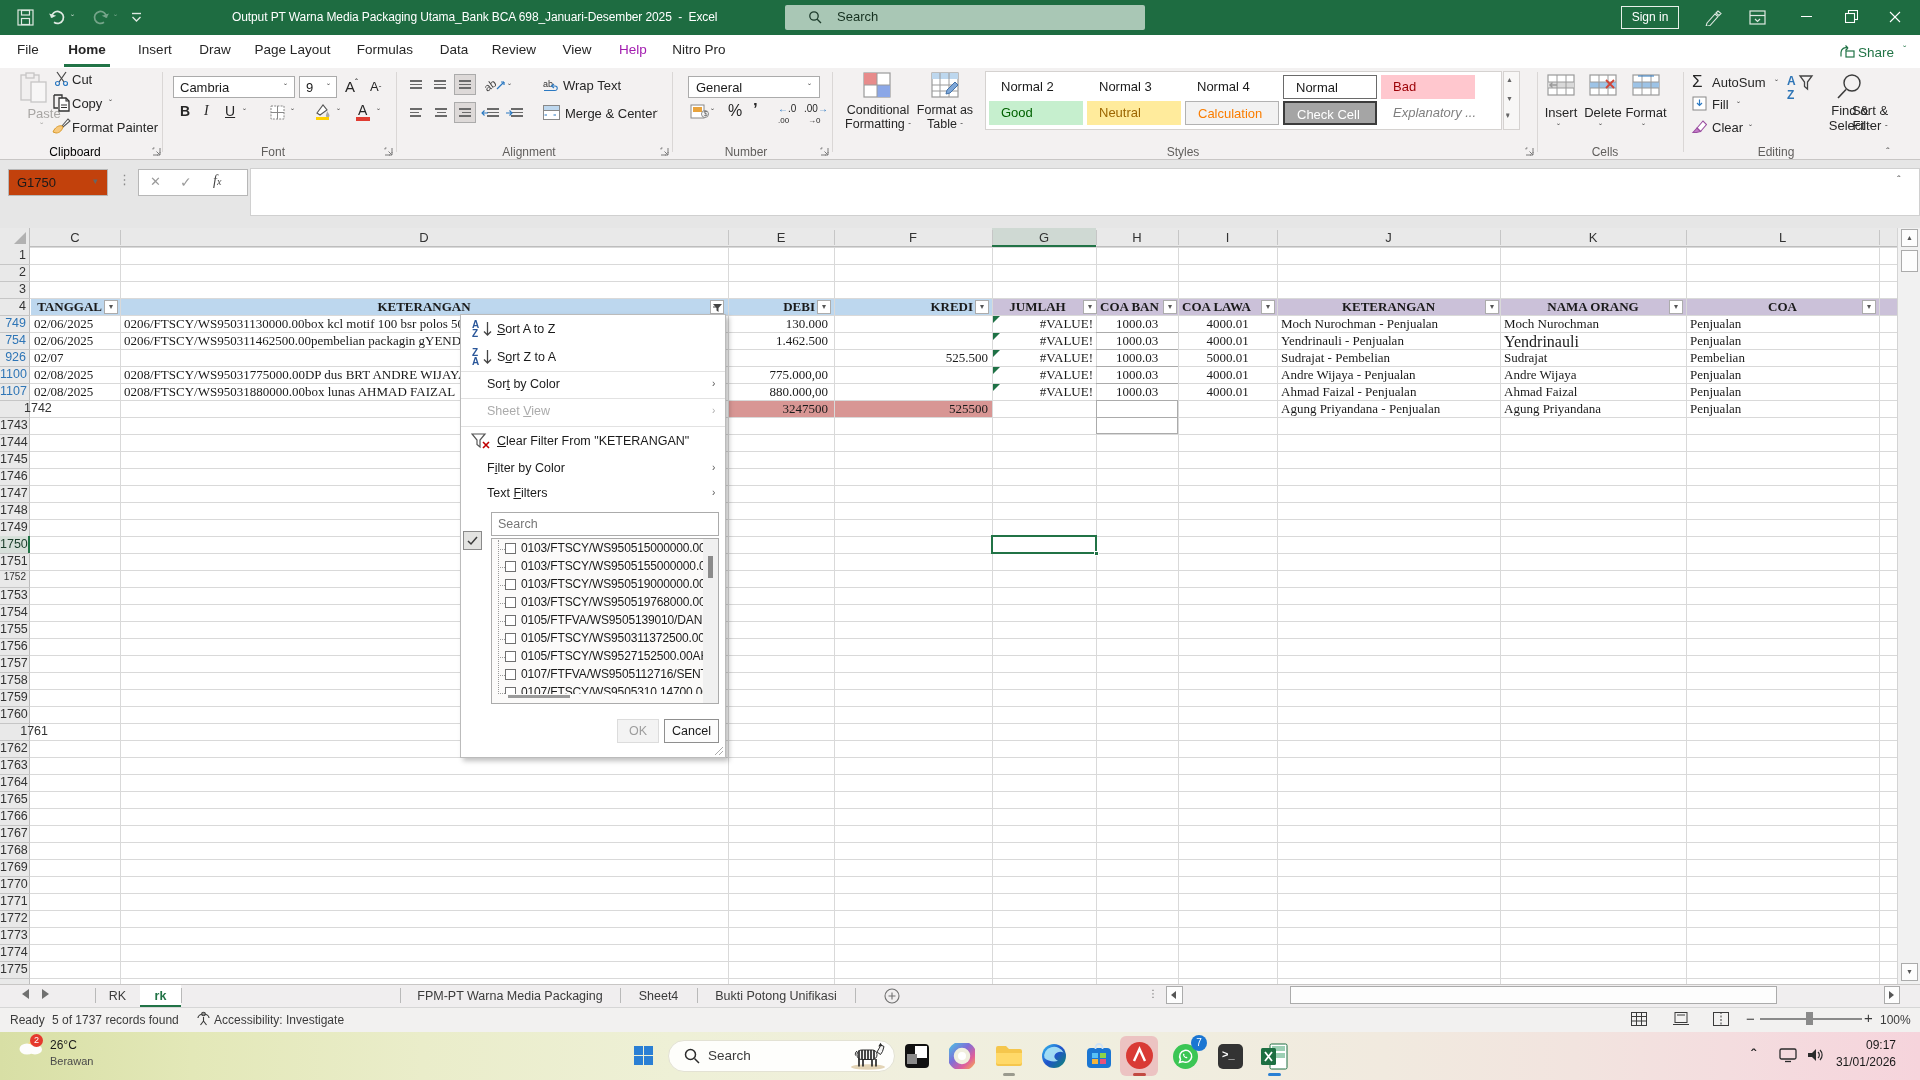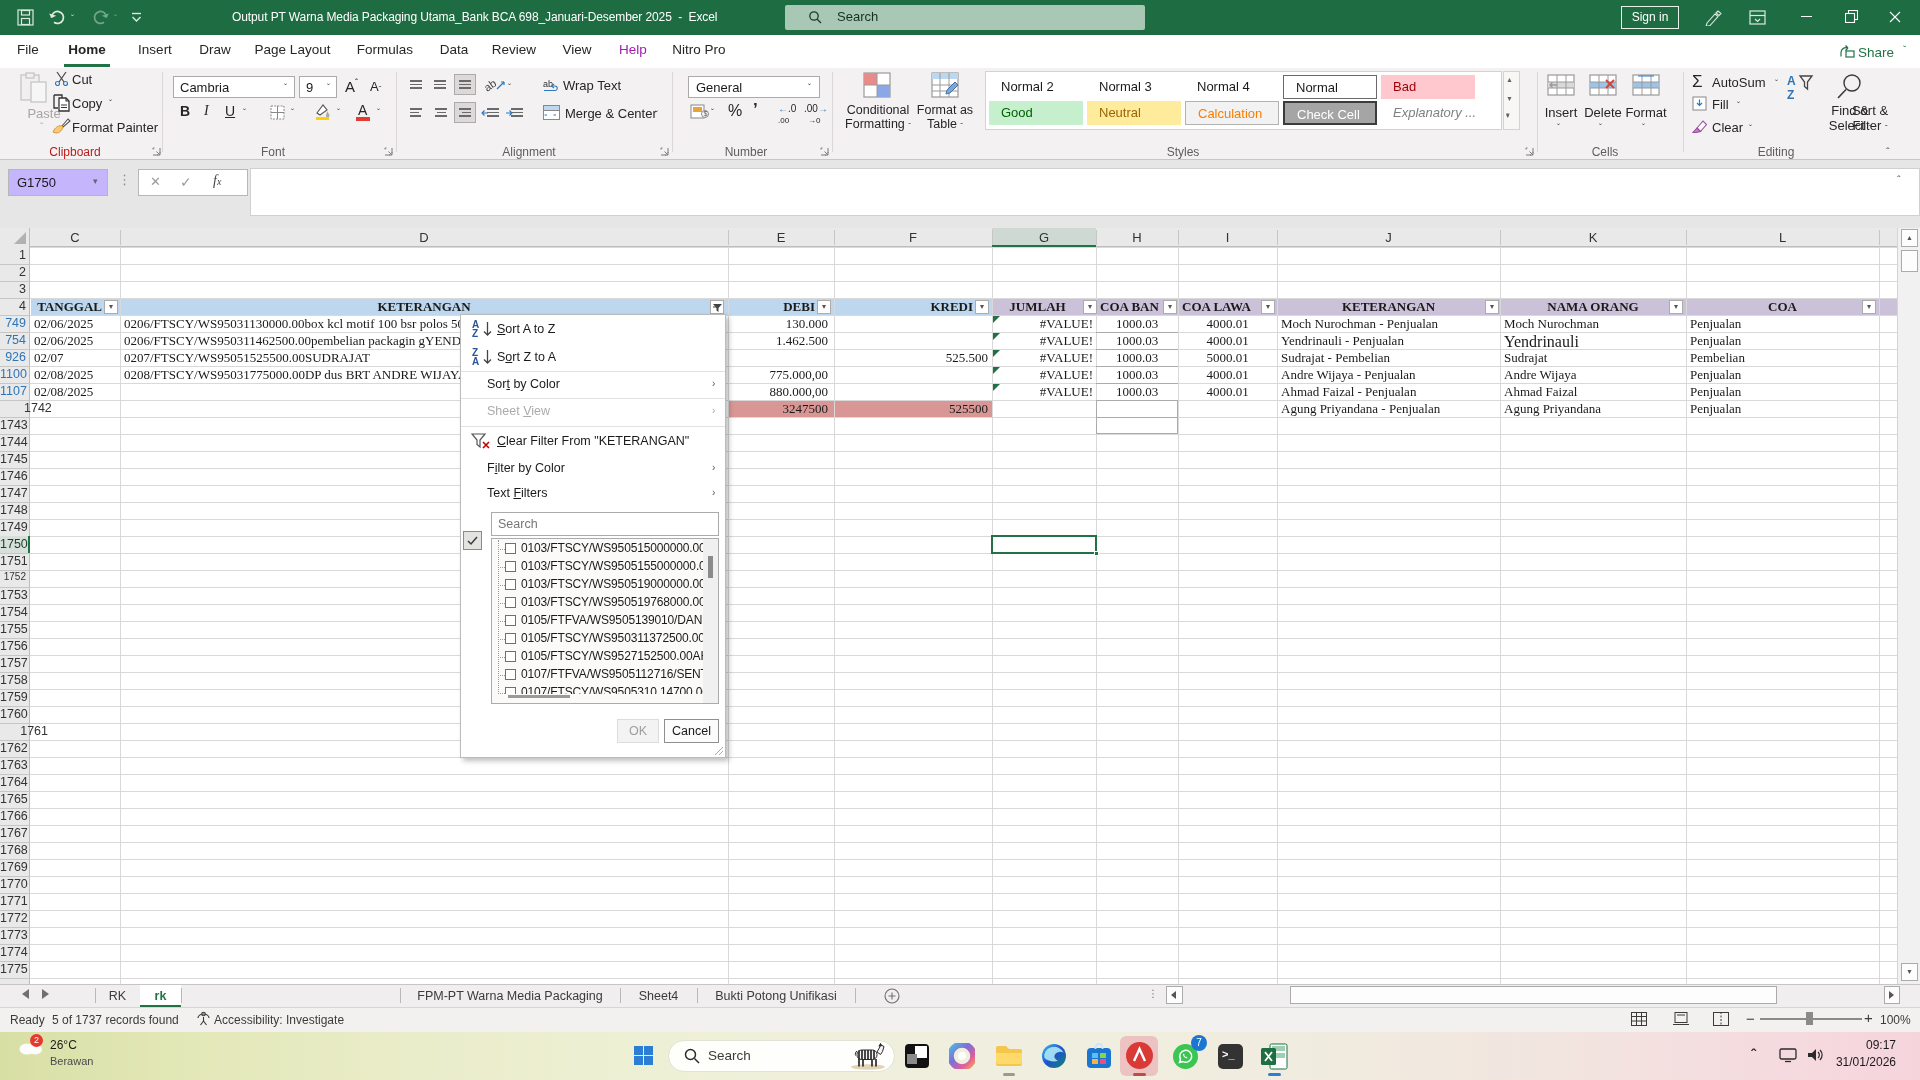--- a/index.html
+++ b/index.html
@@ -70,21 +70,21 @@
     </svg>
 <div style="position:absolute;left:1858px;top:45px;font-size:13.5px;color:#217346;">Share</div>
 <div style="position:absolute;left:1903px;top:45px;font-size:10px;color:#217346;">ˇ</div>
 <div style="position:absolute;left:0;top:68px;width:1920px;height:92px;background:#F3F1F1;border-bottom:1px solid #C8C6C5;"></div>
 <div style="position:absolute;left:162px;top:72px;width:1px;height:80px;background:#DAD7D6;"></div>
 <div style="position:absolute;left:396px;top:72px;width:1px;height:80px;background:#DAD7D6;"></div>
 <div style="position:absolute;left:672px;top:72px;width:1px;height:80px;background:#DAD7D6;"></div>
 <div style="position:absolute;left:832px;top:72px;width:1px;height:80px;background:#DAD7D6;"></div>
 <div style="position:absolute;left:1537px;top:72px;width:1px;height:80px;background:#DAD7D6;"></div>
 <div style="position:absolute;left:1683px;top:72px;width:1px;height:80px;background:#DAD7D6;"></div>
-<div style="position:absolute;left:15px;top:145px;width:120px;text-align:center;font-size:12px;color:#b91c1c;">Clipboard</div>
+<div style="position:absolute;left:15px;top:145px;width:120px;text-align:center;font-size:12px;color:#000000;">Clipboard</div>
 <div style="position:absolute;left:213px;top:145px;width:120px;text-align:center;font-size:12px;color:#605E5C;">Font</div>
 <div style="position:absolute;left:469px;top:145px;width:120px;text-align:center;font-size:12px;color:#605E5C;">Alignment</div>
 <div style="position:absolute;left:686px;top:145px;width:120px;text-align:center;font-size:12px;color:#605E5C;">Number</div>
 <div style="position:absolute;left:1123px;top:145px;width:120px;text-align:center;font-size:12px;color:#605E5C;">Styles</div>
 <div style="position:absolute;left:1545px;top:145px;width:120px;text-align:center;font-size:12px;color:#605E5C;">Cells</div>
 <div style="position:absolute;left:1716px;top:145px;width:120px;text-align:center;font-size:12px;color:#605E5C;">Editing</div>
 <svg class="abs" style="left:152px;top:147px" width="10" height="10" viewBox="0 0 10 10">
 <path d="M1,1 v1.5 M1,1 h1.5 M1,8 h5 M8,1 v5 M8,8 l-3.5,-3.5 M8,8 h-3 M8,8 v-3" stroke="#7a7a7a" stroke-width="1" fill="none"></path>
     </svg>
 <svg class="abs" style="left:384px;top:147px" width="10" height="10" viewBox="0 0 10 10">
@@ -325,21 +325,21 @@
 <path d="M13,3 h12 l-4.5,6 v7 l-3,-2.5 v-4.5 z" fill="none" stroke="#444" stroke-width="1.3"></path>
     </svg>
 <div style="position:absolute;left:1840px;top:103px;width:60px;text-align:center;font-size:13px;color:#262626;">Sort &amp;<br>Filter <span style="font-size:8px">ˇ</span></div>
 <svg class="abs" style="left:1836px;top:73px" width="28" height="28" viewBox="0 0 28 28">
 <circle cx="16" cy="10" r="8" fill="none" stroke="#3b3b3b" stroke-width="1.4"></circle>
 <line x1="10" y1="16.5" x2="2" y2="25" stroke="#3b3b3b" stroke-width="1.6"></line>
     </svg>
 <div style="position:absolute;left:1820px;top:103px;width:60px;text-align:center;font-size:13px;color:#262626;">Find &amp;<br>Select <span style="font-size:8px">ˇ</span></div>
 <div style="position:absolute;left:1886px;top:146px;font-size:11px;color:#555;">ˆ</div>
 <div style="position:absolute;left:0;top:160px;width:1920px;height:68px;background:#E6E6E6;"></div>
-<div style="position:absolute;left:8px;top:169px;width:100px;height:27px;background:#c4b5fd;border:1px solid #B7B7B7;font-size:13px;color:#1a1a1a;padding:5px 0 0 8px;">G1750</div>
+<div style="position:absolute;left:8px;top:169px;width:100px;height:27px;background:#c2410c;border:1px solid #B7B7B7;font-size:13px;color:#1a1a1a;padding:5px 0 0 8px;">G1750</div>
 <div style="position:absolute;left:93px;top:176px;font-size:9px;color:#666;">▾</div>
 <div style="position:absolute;left:118px;top:172px;font-size:13px;color:#8a8a8a;">⋮</div>
 <div style="position:absolute;left:138px;top:169px;width:110px;height:27px;background:#fff;border:1px solid #B7B7B7;"></div>
 <div style="position:absolute;left:150px;top:174px;font-size:13px;color:#9a9a9a;">✕</div>
 <div style="position:absolute;left:180px;top:174px;font-size:14px;color:#9a9a9a;">✓</div>
 <div style="position:absolute;left:213px;top:173px;font-size:14px;font-style:italic;font-family:'Liberation Serif',serif;color:#444;">f<span style="font-size:10px">x</span></div>
 <div style="position:absolute;left:250px;top:168px;width:1670px;height:48px;background:#fff;border:1px solid #D0D0D0;"></div>
 <div style="position:absolute;left:1897px;top:174px;font-size:11px;color:#555;">ˆ</div>
 <div style="position:absolute;left:0;top:228px;width:1897px;height:19px;background:#E9E9E9;border-bottom:1px solid #BDBDBD;"></div>
 <div style="position:absolute;left:0;top:228px;width:30px;height:756px;background:#E9E9E9;border-right:1px solid #BDBDBD;"></div>
@@ -556,21 +556,20 @@
 <div style="position:absolute;left:728px;top:333px;width:100px;height:16px;font-family:'Liberation Serif',serif;font-size:13px;color:#1a1a1a;text-align:right;white-space:nowrap;">1.462.500</div>
 <div style="position:absolute;left:992px;top:333px;width:101px;height:16px;font-family:'Liberation Serif',serif;font-size:13px;color:#1a1a1a;text-align:right;white-space:nowrap;">#VALUE!</div>
 <div style="position:absolute;left:1096px;top:333px;width:82px;height:16px;font-family:'Liberation Serif',serif;font-size:13px;color:#1a1a1a;text-align:center;white-space:nowrap;">1000.03</div>
 <div style="position:absolute;left:1178px;top:333px;width:99px;height:16px;font-family:'Liberation Serif',serif;font-size:13px;color:#1a1a1a;text-align:center;white-space:nowrap;">4000.01</div>
 <div style="position:absolute;left:1281px;top:333px;width:219px;height:16px;font-family:'Liberation Serif',serif;font-size:13px;color:#1a1a1a;white-space:nowrap;overflow:hidden;">Yendrinauli - Penjualan</div>
 <div style="position:absolute;left:1504px;top:333px;width:182px;height:16px;font-family:'Liberation Serif',serif;font-size:16px;color:#1a1a1a;white-space:nowrap;overflow:hidden;">Yendrinauli</div>
 <div style="position:absolute;left:1690px;top:333px;width:189px;height:16px;font-family:'Liberation Serif',serif;font-size:13px;color:#1a1a1a;white-space:nowrap;overflow:hidden;">Penjualan</div>
 <div class="abs" style="left:993px;top:333px;width:7px;height:7px;background:#1E7145;clip-path:polygon(0 0,100% 0,0 100%);"></div>
 <div style="position:absolute;left:1096px;top:349px;width:82px;height:1px;background:#ABABAB;"></div>
 <div style="position:absolute;left:34px;top:350px;width:86px;height:16px;font-family:'Liberation Serif',serif;font-size:13px;color:#1a1a1a;white-space:nowrap;overflow:hidden;">02/07</div>
-<div style="position:absolute;left:124px;top:350px;width:604px;height:16px;font-family:'Liberation Serif',serif;font-size:13px;color:#1a1a1a;white-space:nowrap;overflow:hidden;">0207/FTSCY/WS95051525500.00SUDRAJAT</div>
 <div style="position:absolute;left:834px;top:350px;width:154px;height:16px;font-family:'Liberation Serif',serif;font-size:13px;color:#1a1a1a;text-align:right;white-space:nowrap;">525.500</div>
 <div style="position:absolute;left:992px;top:350px;width:101px;height:16px;font-family:'Liberation Serif',serif;font-size:13px;color:#1a1a1a;text-align:right;white-space:nowrap;">#VALUE!</div>
 <div style="position:absolute;left:1096px;top:350px;width:82px;height:16px;font-family:'Liberation Serif',serif;font-size:13px;color:#1a1a1a;text-align:center;white-space:nowrap;">1000.03</div>
 <div style="position:absolute;left:1178px;top:350px;width:99px;height:16px;font-family:'Liberation Serif',serif;font-size:13px;color:#1a1a1a;text-align:center;white-space:nowrap;">5000.01</div>
 <div style="position:absolute;left:1281px;top:350px;width:219px;height:16px;font-family:'Liberation Serif',serif;font-size:13px;color:#1a1a1a;white-space:nowrap;overflow:hidden;">Sudrajat - Pembelian</div>
 <div style="position:absolute;left:1504px;top:350px;width:182px;height:16px;font-family:'Liberation Serif',serif;font-size:13px;color:#1a1a1a;white-space:nowrap;overflow:hidden;">Sudrajat</div>
 <div style="position:absolute;left:1690px;top:350px;width:189px;height:16px;font-family:'Liberation Serif',serif;font-size:13px;color:#1a1a1a;white-space:nowrap;overflow:hidden;">Pembelian</div>
 <div class="abs" style="left:993px;top:350px;width:7px;height:7px;background:#1E7145;clip-path:polygon(0 0,100% 0,0 100%);"></div>
 <div style="position:absolute;left:1096px;top:366px;width:82px;height:1px;background:#ABABAB;"></div>
 <div style="position:absolute;left:34px;top:367px;width:86px;height:16px;font-family:'Liberation Serif',serif;font-size:13px;color:#1a1a1a;white-space:nowrap;overflow:hidden;">02/08/2025</div>
@@ -578,20 +577,21 @@
 <div style="position:absolute;left:728px;top:367px;width:100px;height:16px;font-family:'Liberation Serif',serif;font-size:13px;color:#1a1a1a;text-align:right;white-space:nowrap;">775.000,00</div>
 <div style="position:absolute;left:992px;top:367px;width:101px;height:16px;font-family:'Liberation Serif',serif;font-size:13px;color:#1a1a1a;text-align:right;white-space:nowrap;">#VALUE!</div>
 <div style="position:absolute;left:1096px;top:367px;width:82px;height:16px;font-family:'Liberation Serif',serif;font-size:13px;color:#1a1a1a;text-align:center;white-space:nowrap;">1000.03</div>
 <div style="position:absolute;left:1178px;top:367px;width:99px;height:16px;font-family:'Liberation Serif',serif;font-size:13px;color:#1a1a1a;text-align:center;white-space:nowrap;">4000.01</div>
 <div style="position:absolute;left:1281px;top:367px;width:219px;height:16px;font-family:'Liberation Serif',serif;font-size:13px;color:#1a1a1a;white-space:nowrap;overflow:hidden;">Andre Wijaya - Penjualan</div>
 <div style="position:absolute;left:1504px;top:367px;width:182px;height:16px;font-family:'Liberation Serif',serif;font-size:13px;color:#1a1a1a;white-space:nowrap;overflow:hidden;">Andre Wijaya</div>
 <div style="position:absolute;left:1690px;top:367px;width:189px;height:16px;font-family:'Liberation Serif',serif;font-size:13px;color:#1a1a1a;white-space:nowrap;overflow:hidden;">Penjualan</div>
 <div class="abs" style="left:993px;top:367px;width:7px;height:7px;background:#1E7145;clip-path:polygon(0 0,100% 0,0 100%);"></div>
 <div style="position:absolute;left:1096px;top:383px;width:82px;height:1px;background:#ABABAB;"></div>
 <div style="position:absolute;left:34px;top:384px;width:86px;height:16px;font-family:'Liberation Serif',serif;font-size:13px;color:#1a1a1a;white-space:nowrap;overflow:hidden;">02/08/2025</div>
+<div style="position:absolute;left:124px;top:384px;width:604px;height:16px;font-family:'Liberation Serif',serif;font-size:13px;color:#1a1a1a;white-space:nowrap;overflow:hidden;">0208/FTSCY/WS95031880000.00box lunas AHMAD FAIZAL</div>
 <div style="position:absolute;left:728px;top:384px;width:100px;height:16px;font-family:'Liberation Serif',serif;font-size:13px;color:#1a1a1a;text-align:right;white-space:nowrap;">880.000,00</div>
 <div style="position:absolute;left:992px;top:384px;width:101px;height:16px;font-family:'Liberation Serif',serif;font-size:13px;color:#1a1a1a;text-align:right;white-space:nowrap;">#VALUE!</div>
 <div style="position:absolute;left:1096px;top:384px;width:82px;height:16px;font-family:'Liberation Serif',serif;font-size:13px;color:#1a1a1a;text-align:center;white-space:nowrap;">1000.03</div>
 <div style="position:absolute;left:1178px;top:384px;width:99px;height:16px;font-family:'Liberation Serif',serif;font-size:13px;color:#1a1a1a;text-align:center;white-space:nowrap;">4000.01</div>
 <div style="position:absolute;left:1281px;top:384px;width:219px;height:16px;font-family:'Liberation Serif',serif;font-size:13px;color:#1a1a1a;white-space:nowrap;overflow:hidden;">Ahmad Faizal - Penjualan</div>
 <div style="position:absolute;left:1504px;top:384px;width:182px;height:16px;font-family:'Liberation Serif',serif;font-size:13px;color:#1a1a1a;white-space:nowrap;overflow:hidden;">Ahmad Faizal</div>
 <div style="position:absolute;left:1690px;top:384px;width:189px;height:16px;font-family:'Liberation Serif',serif;font-size:13px;color:#1a1a1a;white-space:nowrap;overflow:hidden;">Penjualan</div>
 <div class="abs" style="left:993px;top:384px;width:7px;height:7px;background:#1E7145;clip-path:polygon(0 0,100% 0,0 100%);"></div>
 <div style="position:absolute;left:1096px;top:400px;width:82px;height:1px;background:#ABABAB;"></div>
 <div style="position:absolute;left:729px;top:401px;width:105px;height:16px;background:#D89694;"></div>

